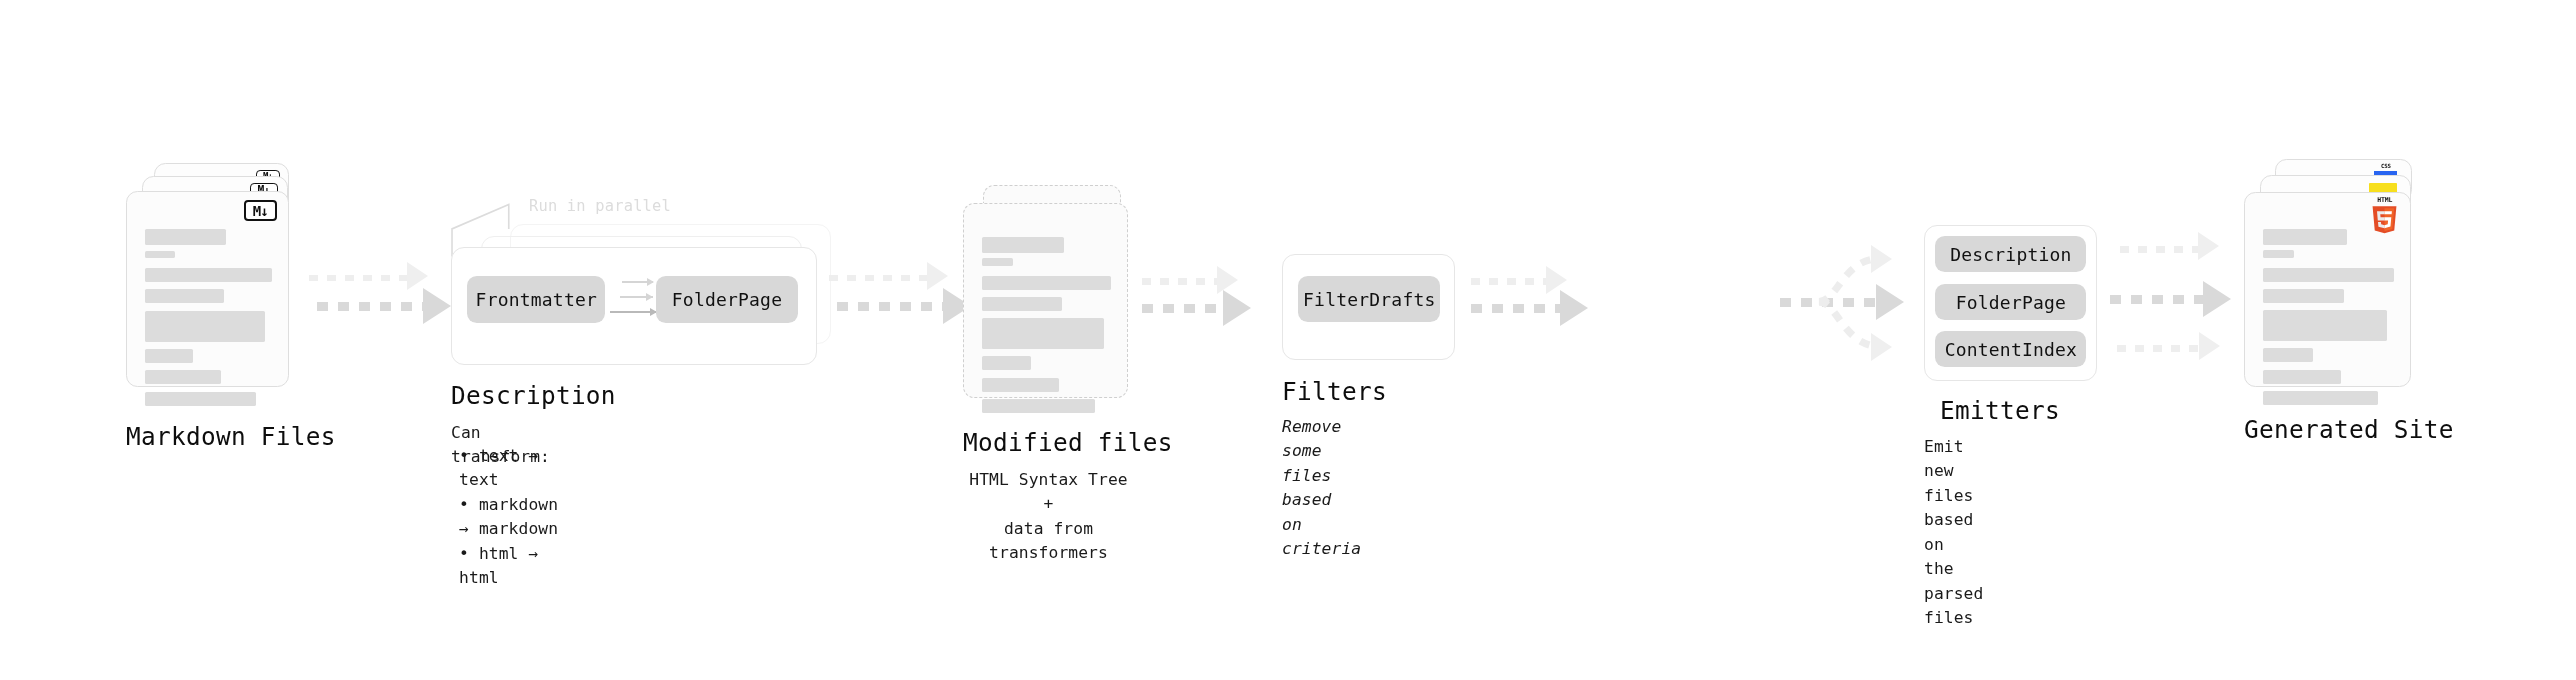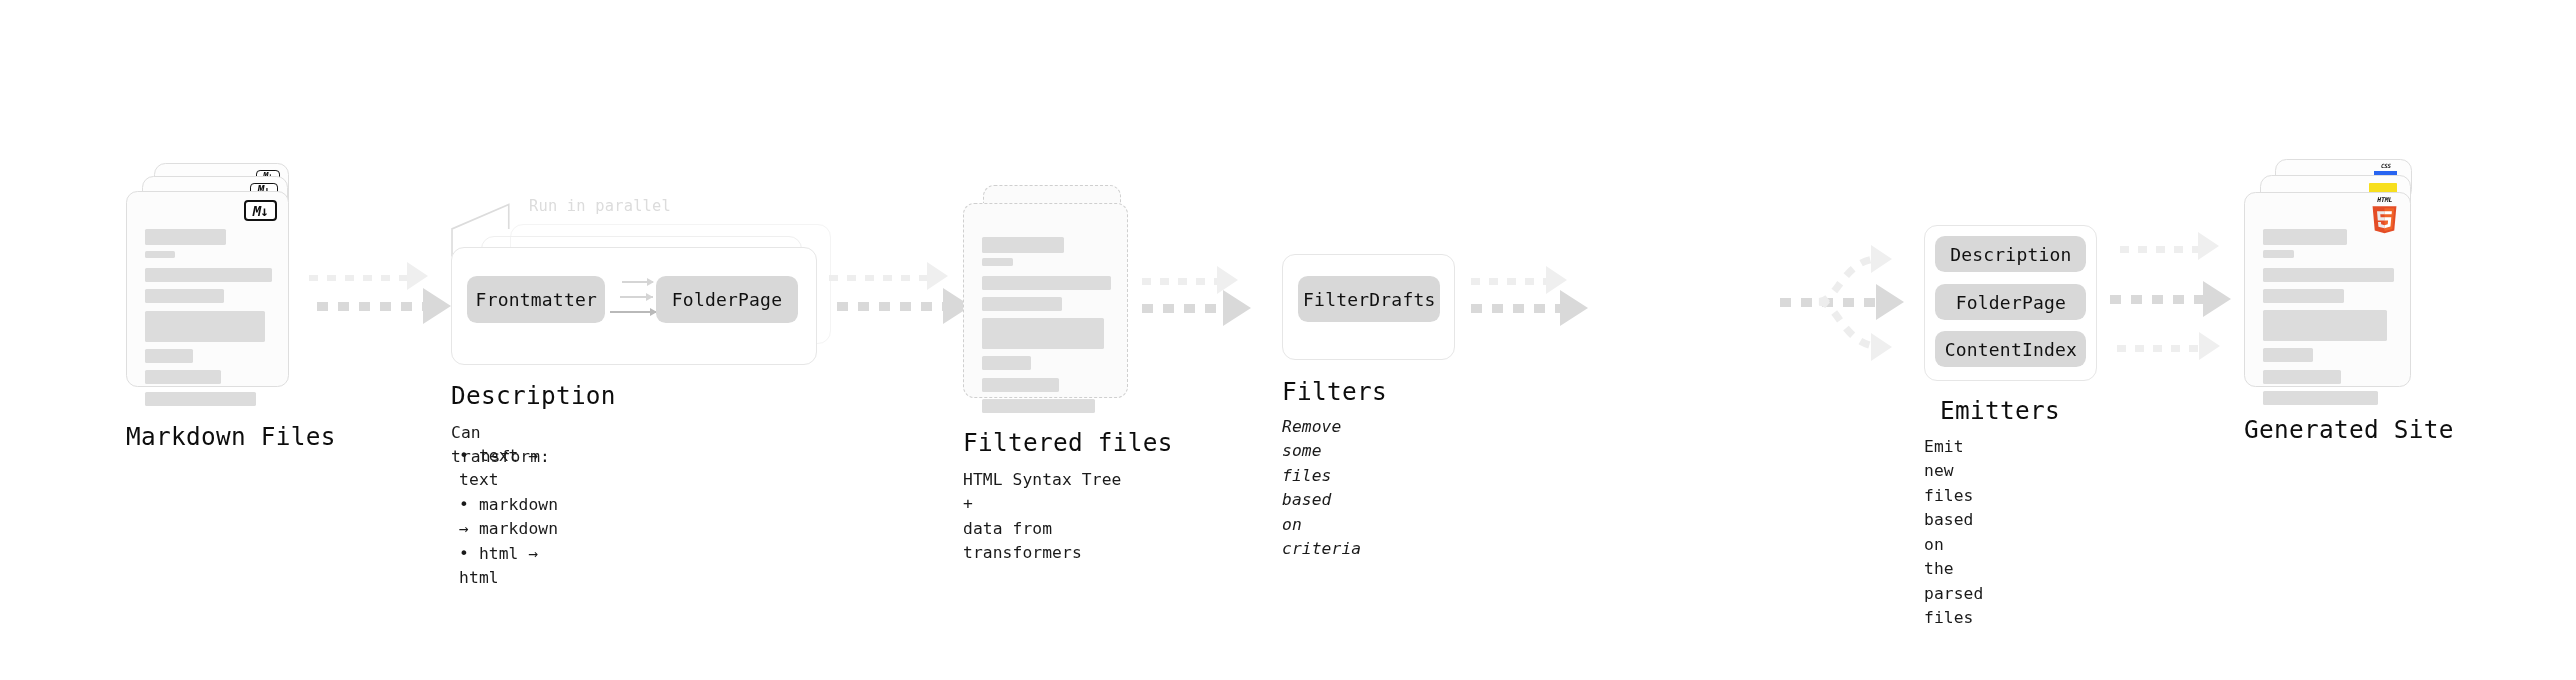--- a/index.html
+++ b/index.html
@@ -33,21 +33,21 @@
   }
   .stage-caption {
     font-size: 16.3px;
     color: #1a1a1a;
     line-height: 1.5;
     white-space: pre-line;
     letter-spacing: 0.1px;
   }
 
   
-  .doc-stack { position: relative; font-style: italic; }
+  .doc-stack { position: relative; }
   .doc {
     position: absolute;
     background: #fcfcfc;
     border: 1.6px solid #dedede;
     border-radius: 11.4px;
   }
   .doc.dashed {
     background: #fbfbfb;
     border: 1.6px dashed #cfcfcf;
   }
@@ -289,22 +289,22 @@
           <div class="dl h-sub"></div>
           <div class="dl w100"></div>
           <div class="dl w62"></div>
           <div class="dl w95"></div>
           <div class="dl w38"></div>
           <div class="dl w60"></div>
           <div class="dl w88"></div>
         </div>
       </div>
     </div>
-    <div class="stage-title" style="position:absolute; left:0px; top:244px;">Filtered files</div>
-    <div class="stage-caption" style="position:absolute; left:0px; top:283px;">HTML Syntax Tree +
+    <div class="stage-title" style="position:absolute; left:0px; top:244px;">Modified files</div>
+    <div class="stage-caption" style="position:absolute; left:0px; top:283px;text-align:center;">HTML Syntax Tree +
 data from transformers</div>
   </div>
 
   <div class="conn" style="left:1142px; top:283px; width:122px; height:49px;">
     <div class="dot-line faded" style="left:0px;  top:-4.9px; width:81px;"></div>
     <div class="tri faded" style="left:75px;  top:-17px;"></div>
     <div class="dot-line" style="left:0px;  top:21px; width:89px;"></div>
     <div class="tri" style="left:81px; top:7.3px;"></div>
   </div>
 

